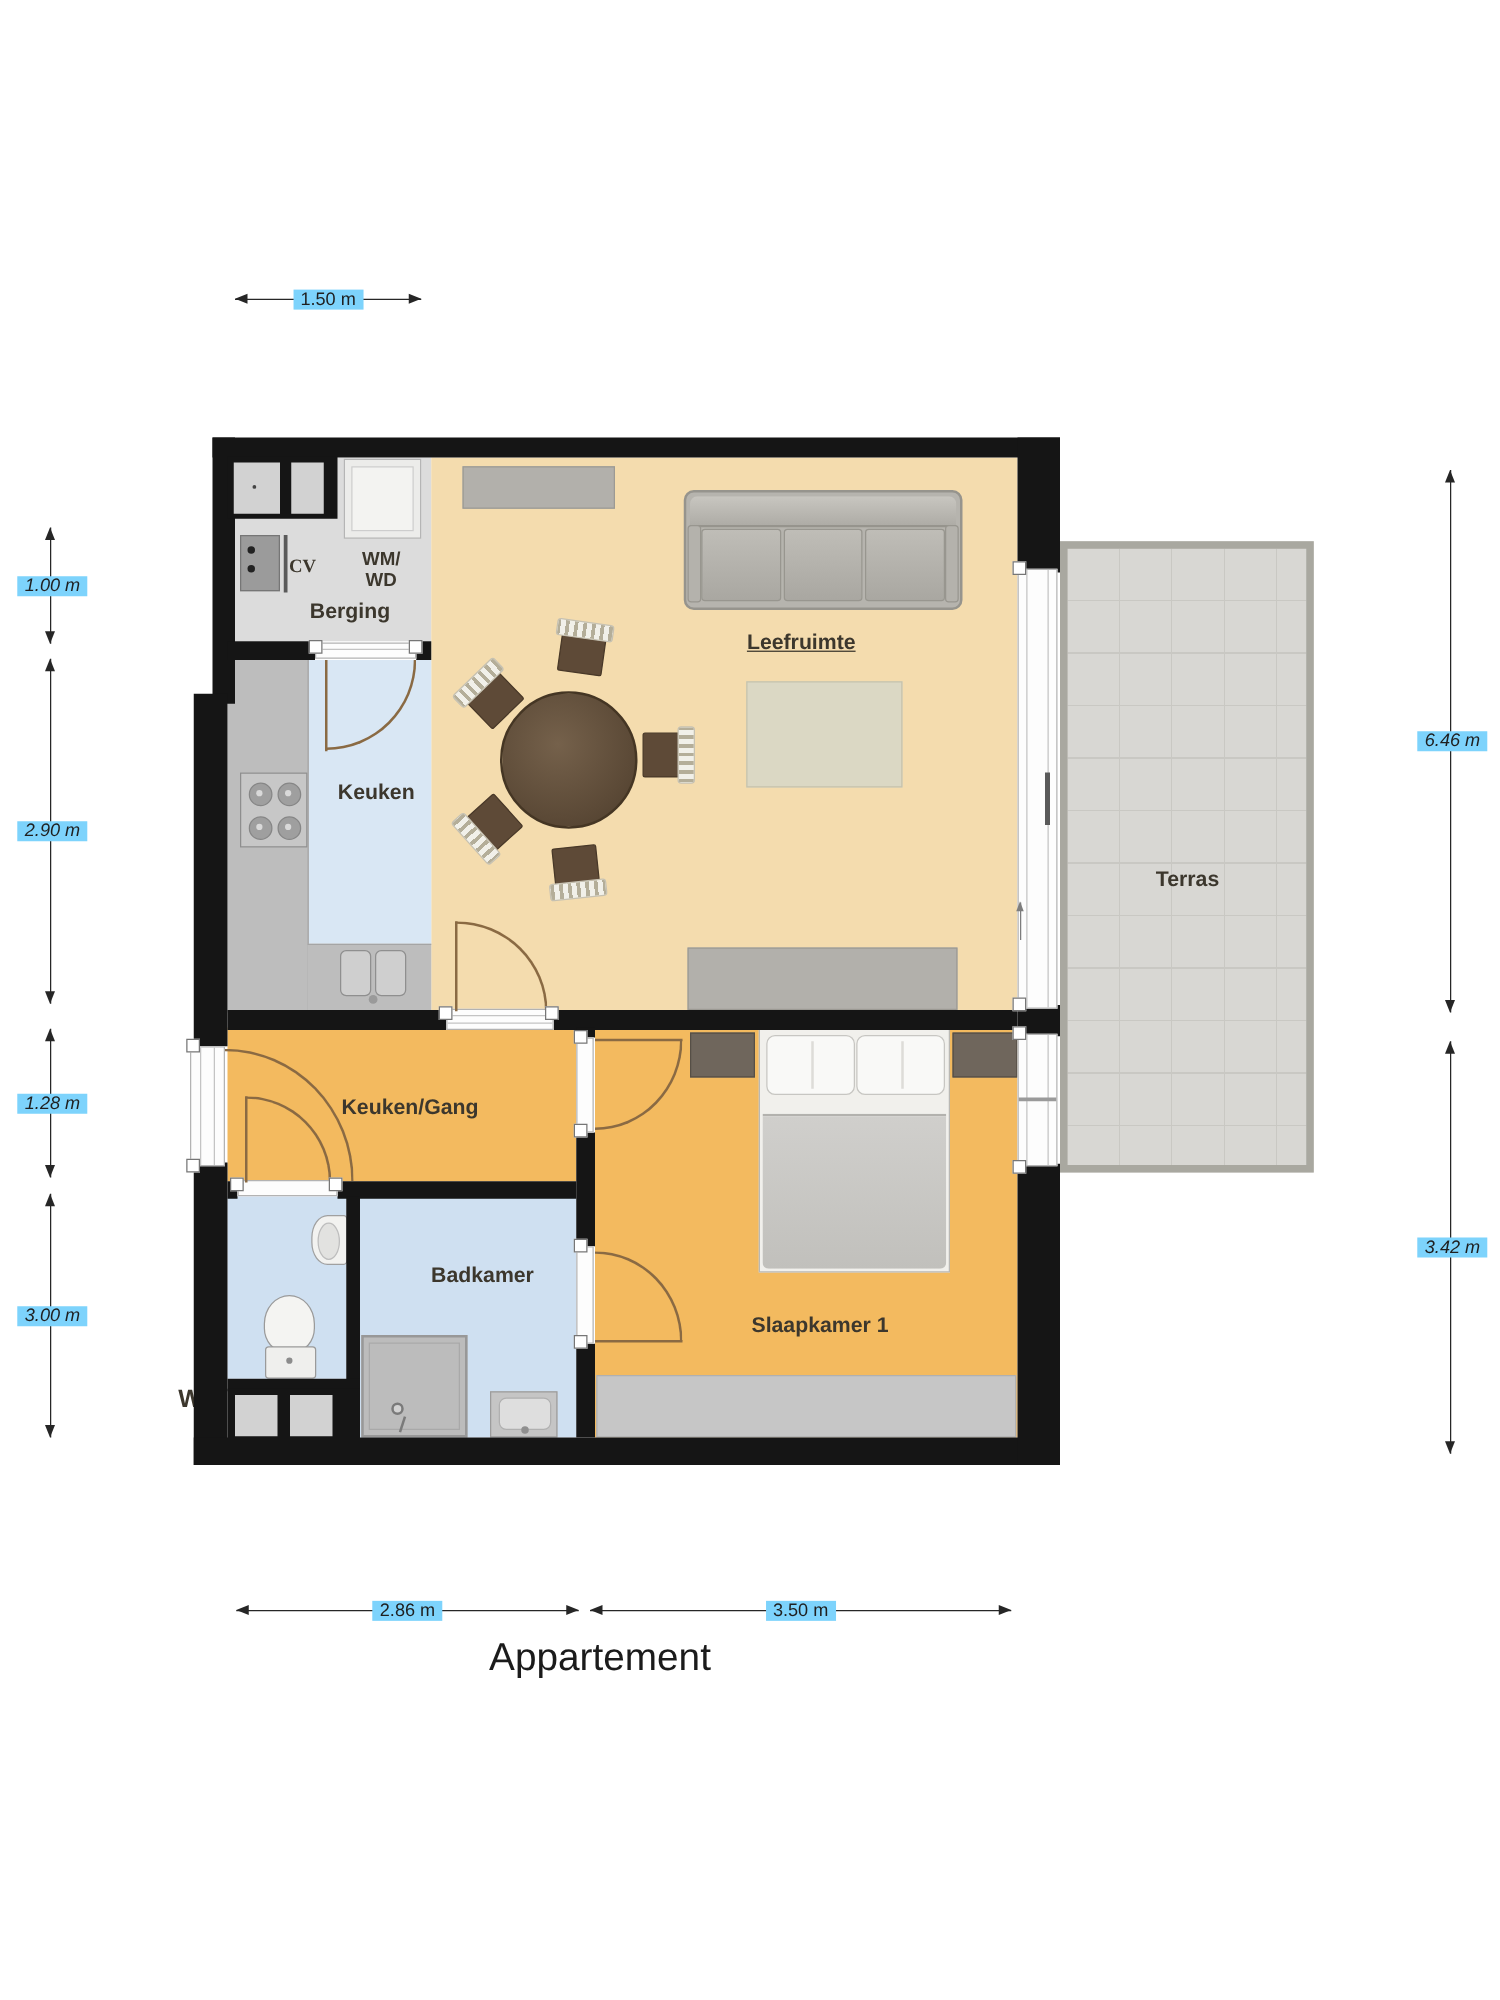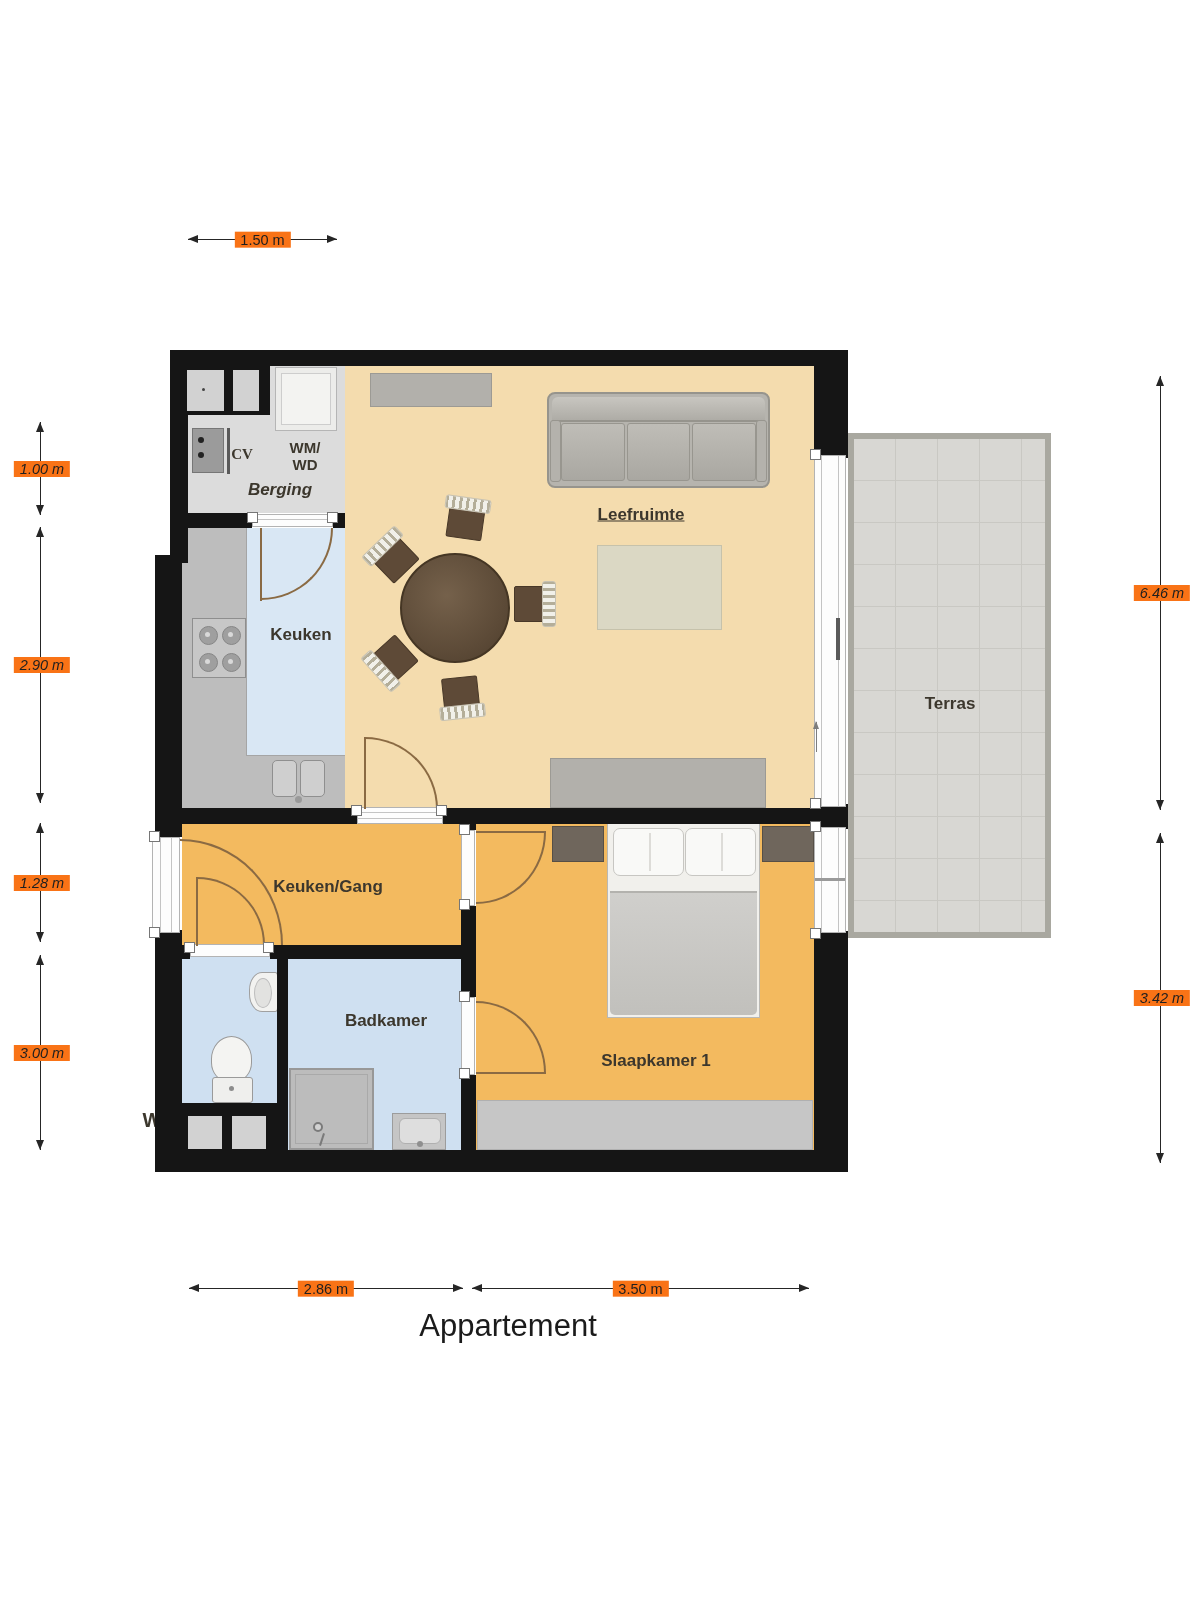--- a/index.html
+++ b/index.html
@@ -23,26 +23,26 @@
   .dim-h { height:0; border-top:1.5px solid #262626; }
   .dim-h::before { content:""; position:absolute; left:0; top:-5.2px;
     border-style:solid; border-width:4.5px 10px 4.5px 0; border-color:transparent #262626 transparent transparent; }
   .dim-h::after  { content:""; position:absolute; right:0; top:-5.2px;
     border-style:solid; border-width:4.5px 0 4.5px 10px; border-color:transparent transparent transparent #262626; }
   .dim-v { width:0; border-left:1.5px solid #262626;font-style:italic; }
   .dim-v::before { content:""; position:absolute; top:0; left:-5.2px;
     border-style:solid; border-width:0 4.5px 10px 4.5px; border-color:transparent transparent #262626 transparent; }
   .dim-v::after  { content:""; position:absolute; bottom:0; left:-5.2px;
     border-style:solid; border-width:10px 4.5px 0 4.5px; border-color:#262626 transparent transparent transparent; }
-  .dim-label { position:absolute; background:#f97316; padding:0 6px; font-size:14.5px; color:#1f1f1f; white-space:nowrap; }
+  .dim-label { position:absolute; background:#7dd3fc; padding:0 6px; font-size:14.5px; color:#1f1f1f; white-space:nowrap; }
   .dim-h .dim-label { left:50%; top:0; transform:translate(-50%,-52%); }
   .dim-v .dim-label { left:1px; top:50%; transform:translate(-50%,-50%); }
 
   .plan-title { position:absolute; left:480px; top:1308px; transform:translateX(-50%);
-                font-size:31px; color:#1b1b1b; z-index:9; white-space:nowrap;margin-left:28px; }
+                font-size:31px; color:#1b1b1b; z-index:9; white-space:nowrap; }
 
   
   .terras { position:absolute; left:848px; top:433px; width:203px; height:505px; z-index:0; box-sizing:border-box;
             border:6px solid #a9a8a0; background-color:#d8d7d3;
             background-image: repeating-linear-gradient(to right, transparent 0 41px, #c9c8c3 41px 42px),
                               repeating-linear-gradient(to bottom, transparent 0 41px, #c9c8c3 41px 42px); }
 
   
   .sofa { left:547px; top:392px; width:223px; height:96px; background:#b6b4ae; border:2px solid #96948d; border-radius:8px; }
   .sofa-back { position:absolute; left:3px; right:3px; top:3px; height:23px; border-bottom:2px solid #96948d;
@@ -261,21 +261,21 @@
   <div class="leaf" style="left:476px; top:831px; width:70px; height:2px;"></div>
 
   <div class="arc" style="left:476px; top:1001px; width:70px; height:72px; border-top:2px solid #8a6a43; border-right:2px solid #8a6a43; border-top-right-radius:100%;"></div>
   <div class="leaf" style="left:476px; top:1072px; width:70px; height:2px;"></div>
 
   <div class="room-label small-label" style="left:242px; top:454px;font-family:Liberation Serif, serif;">CV</div>
   <div class="room-label small-label" style="left:305px; top:456px;">
     <span>WM/</span><br>
     <span>WD</span>
   </div>
-  <div class="room-label" style="left:280px; top:489px;font-style:italic;">Berging</div>
+  <div class="room-label" style="left:280px; top:489px;">Berging</div>
   <div class="room-label" style="left:301px; top:634px;">Keuken</div>
   <div class="room-label" style="left:641px; top:514px;text-decoration:underline;">Leefruimte</div>
   <div class="room-label" style="left:328px; top:886px;">Keuken/Gang</div>
   <div class="room-label" style="left:386px; top:1020px;">Badkamer</div>
   <div class="room-label" style="left:656px; top:1060px;">Slaapkamer 1</div>
   <div class="room-label" style="left:950px; top:703px;">Terras</div>
   <div class="room-label" style="left:152px; top:1120px; z-index:4; font-size:20px;">W</div>
 
   <div class="dim dim-h" style="left:188px; top:239px; width:149px;">
     <span class="dim-label">1.50 m</span>

